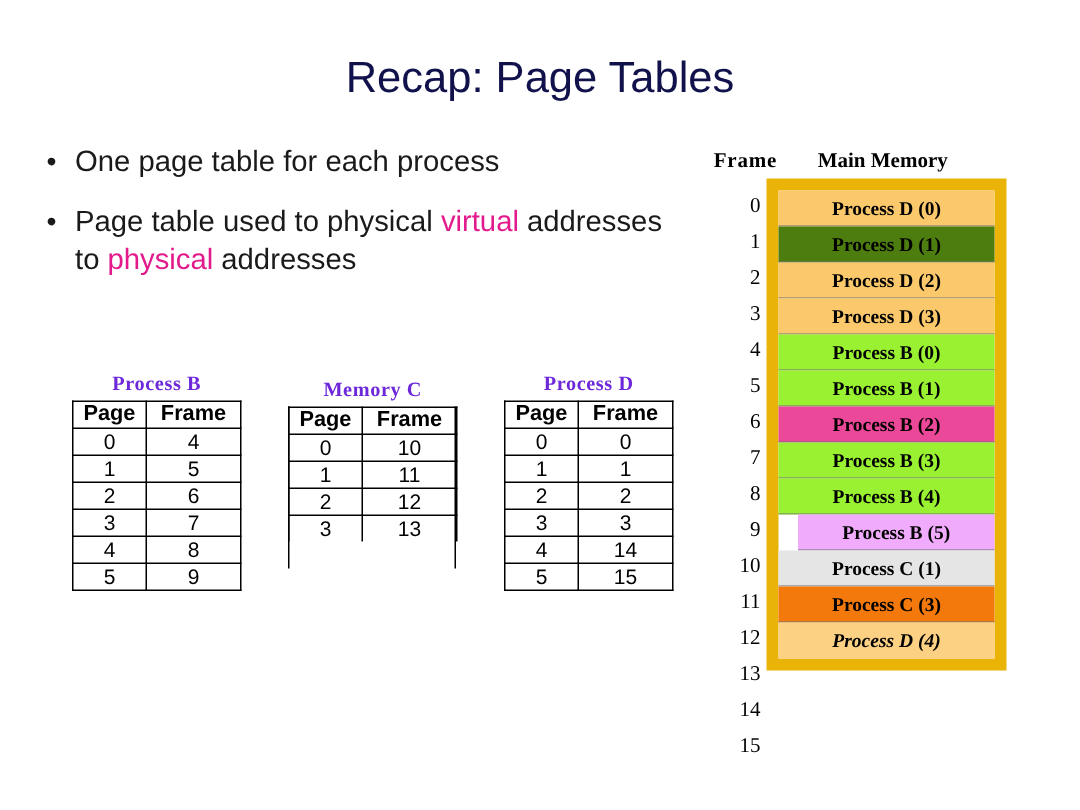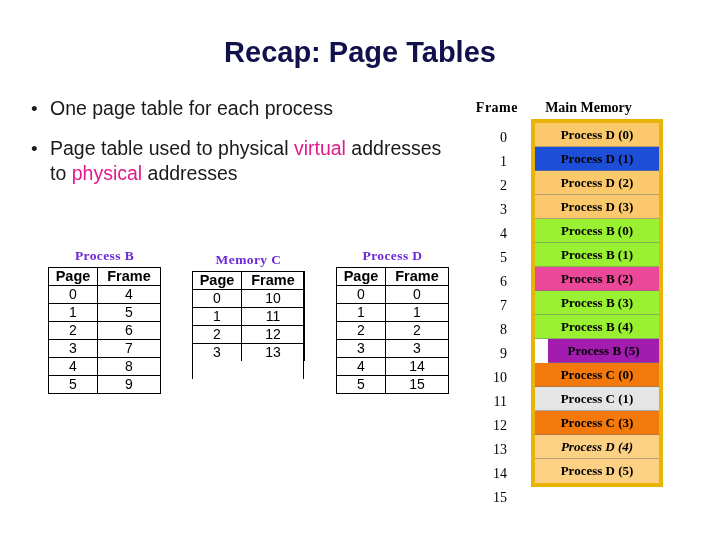--- a/index.html
+++ b/index.html
@@ -23,21 +23,21 @@
 
   
   #title {
     position: absolute;
     left: 0;
     top: 36px;
     width: 720px;
     text-align: center;
     font-family: "Liberation Sans", sans-serif;
     font-size: 29px;
-    font-weight: bold;
+    font-weight: normal;
     color: #11114b;
     letter-spacing: 0px;
   }
 
   
   #bullets {
     position: absolute;
     left: 28px;
     top: 96px;
     width: 420px;
@@ -156,24 +156,24 @@
     text-align: right;
     padding-right: 8px;
     font-family: "Liberation Serif", serif;
     font-size: 14px;
     color: #000;
     position: relative;
     top: 7px;
   }
   #mm-table {
     position: absolute;
-    left: 76px;
+    left: 56px;
     top: 19px;
-    width: 132px;
-    border: 4px solid #eab308;
+    width: 160px;
+    border: 8px solid #eab308;
     box-sizing: border-box;
   }
   .mm-row {
     height: 24px;
     line-height: 24px;
     text-align: center;
     font-family: "Liberation Serif", serif;
     font-weight: bold;
     font-size: 13px;
     color: #000;
@@ -323,30 +323,28 @@
       <div class="frame-num">10</div>
       <div class="frame-num">11</div>
       <div class="frame-num">12</div>
       <div class="frame-num">13</div>
       <div class="frame-num">14</div>
       <div class="frame-num">15</div>
     </div>
 
     <div id="mm-table">
       <div class="mm-row" style="background-color: rgb(251, 201, 107);">Process D (0)</div>
-      <div class="mm-row" style="background-color: #1d4ed8;">Process D (1)</div>
+      <div class="mm-row" style="background-color: #4d7c0f;">Process D (1)</div>
       <div class="mm-row" style="background-color: rgb(251, 201, 107);">Process D (2)</div>
       <div class="mm-row" style="background-color: rgb(251, 201, 107);">Process D (3)</div>
       <div class="mm-row" style="background-color: rgb(153, 241, 49);">Process B (0)</div>
       <div class="mm-row" style="background-color: rgb(153, 241, 49);">Process B (1)</div>
       <div class="mm-row" style="background-color: #ec4899;">Process B (2)</div>
       <div class="mm-row" style="background-color: rgb(153, 241, 49);">Process B (3)</div>
       <div class="mm-row" style="background-color: rgb(153, 241, 49);">Process B (4)</div>
-      <div class="mm-row" style="background-color: #a21caf; margin-left: 13px;">Process B (5)</div>
-      <div class="mm-row" style="background-color: rgb(244, 121, 12);">Process C (0)</div>
+      <div class="mm-row" style="background-color: #f0abfc; margin-left: 13px;">Process B (5)</div>
       <div class="mm-row" style="background-color: #e5e5e5;">Process C (1)</div>
       <div class="mm-row" style="background-color: rgb(244, 121, 12);">Process C (3)</div>
       <div class="mm-row" style="background-color: rgb(252, 209, 132); font-style: italic;">Process D (4)</div>
-      <div class="mm-row" style="background-color: rgb(252, 209, 132);">Process D (5)</div>
     </div>
   </div>
 
 </div>
 
 </body></html>

